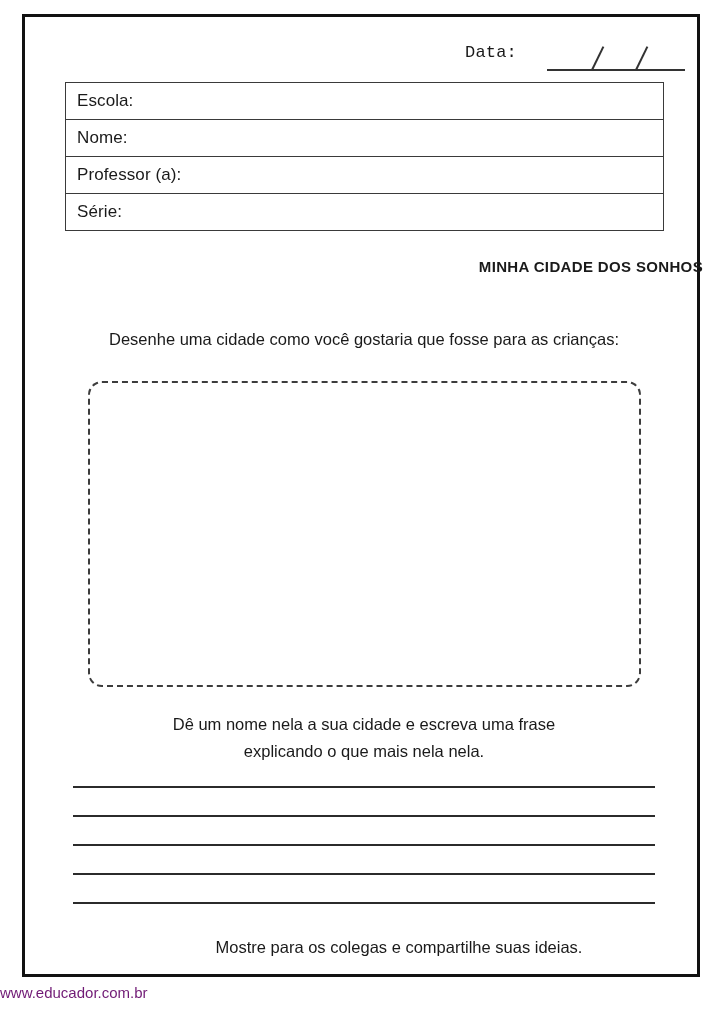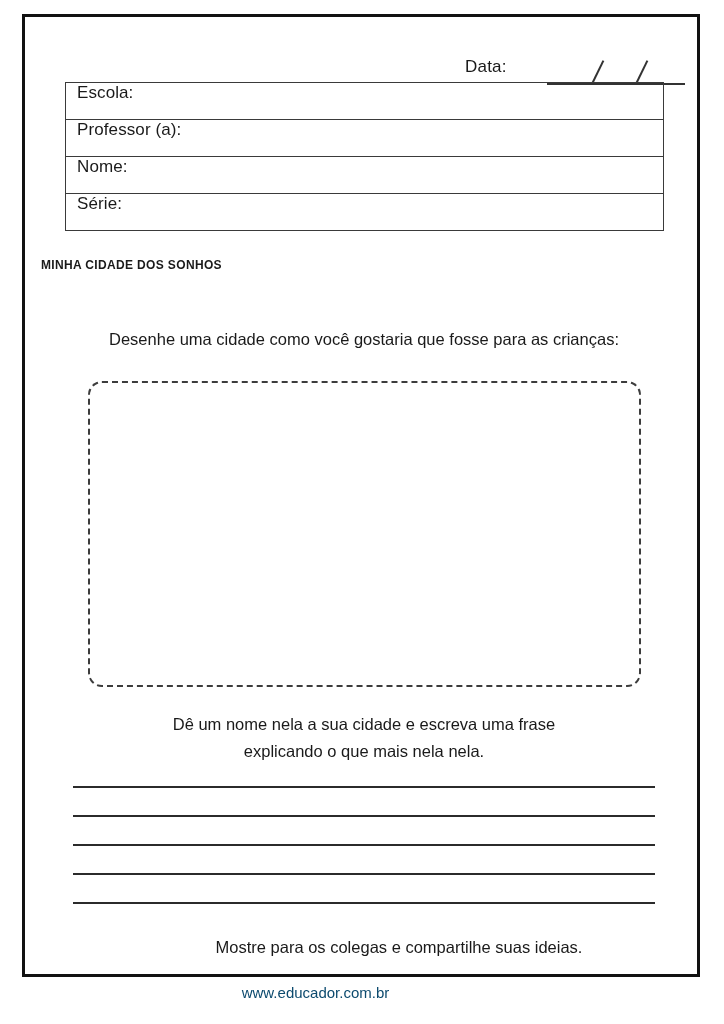--- a/index.html
+++ b/index.html
@@ -25,23 +25,24 @@
     height: 963px;
     border: 3px solid #111111;
     box-sizing: border-box;
     background: #ffffff;
   }
 
   
   .date-row {
     position: absolute;
     left: 440px;
-    top: 32px;
+    top: 18px;
     width: 220px;
     height: 44px;
+    font-family: Liberation Mono, monospace;
   }
   .date-label {
     position: absolute;
     left: 0;
     top: 8px;
     font-size: 17px;
     letter-spacing: .2px;
     white-space: nowrap;
   }
   .date-line-wrap {
@@ -78,41 +79,40 @@
     top: 65px;
     width: 599px;
     border: 1.5px solid #3a3a3a;
     border-bottom: none;
     box-sizing: border-box;
   }
   .id-row {
     height: 37px;
     border-bottom: 1.5px solid #3a3a3a;
     display: flex;
-    align-items: flex-start;
+    align-items: center;
     box-sizing: border-box;
   }
   .id-row-label {
     padding-left: 11px;
     font-size: 17px;
     letter-spacing: .1px;
     white-space: nowrap;
   }
 
   
   .worksheet-title {
     position: absolute;
     left: 0;
     top: 241px;
     width: 678px;
-    text-align: left;
-    font-size: 12px;
+    text-align: right;
+    font-size: 15px;
     font-weight: bold;
     letter-spacing: .35px;
-    padding-left: 16px;
   }
 
   
   .instructions {
     position: absolute;
     left: 0;
     top: 293px;
     width: 678px;
     text-align: center;
     font-size: 16.5px;
@@ -178,23 +178,22 @@
     font-size: 16.5px;
     padding-left: 35px;
   }
 
   
   .site-credit {
     position: absolute;
     left: 0;
     top: 984px;
     width: 631px;
-    text-align: center;
     font-size: 15px;
-    color: #0c4a6e;
+    color: #701a75;
   }
 </style>
 </head>
 <body>
 
 <div class="page-frame">
 
   <div class="date-row">
     <span class="date-label">Data:</span>
     <span class="date-line-wrap">
@@ -202,24 +201,24 @@
       <span class="date-slash s1"></span>
       <span class="date-slash s2"></span>
     </span>
   </div>
 
   <div class="id-table">
     <div class="id-row">
       <span class="id-row-label">Escola:</span>
     </div>
     <div class="id-row">
+      <span class="id-row-label">Nome:</span>
+    </div>
+    <div class="id-row">
       <span class="id-row-label">Professor (a):</span>
-    </div>
-    <div class="id-row">
-      <span class="id-row-label">Nome:</span>
     </div>
     <div class="id-row">
       <span class="id-row-label">Série:</span>
     </div>
   </div>
 
   <div class="worksheet-title">MINHA CIDADE DOS SONHOS</div>
 
   <div class="instructions">
     <p>Desenhe uma cidade como você gostaria que fosse para as crianças:</p>

